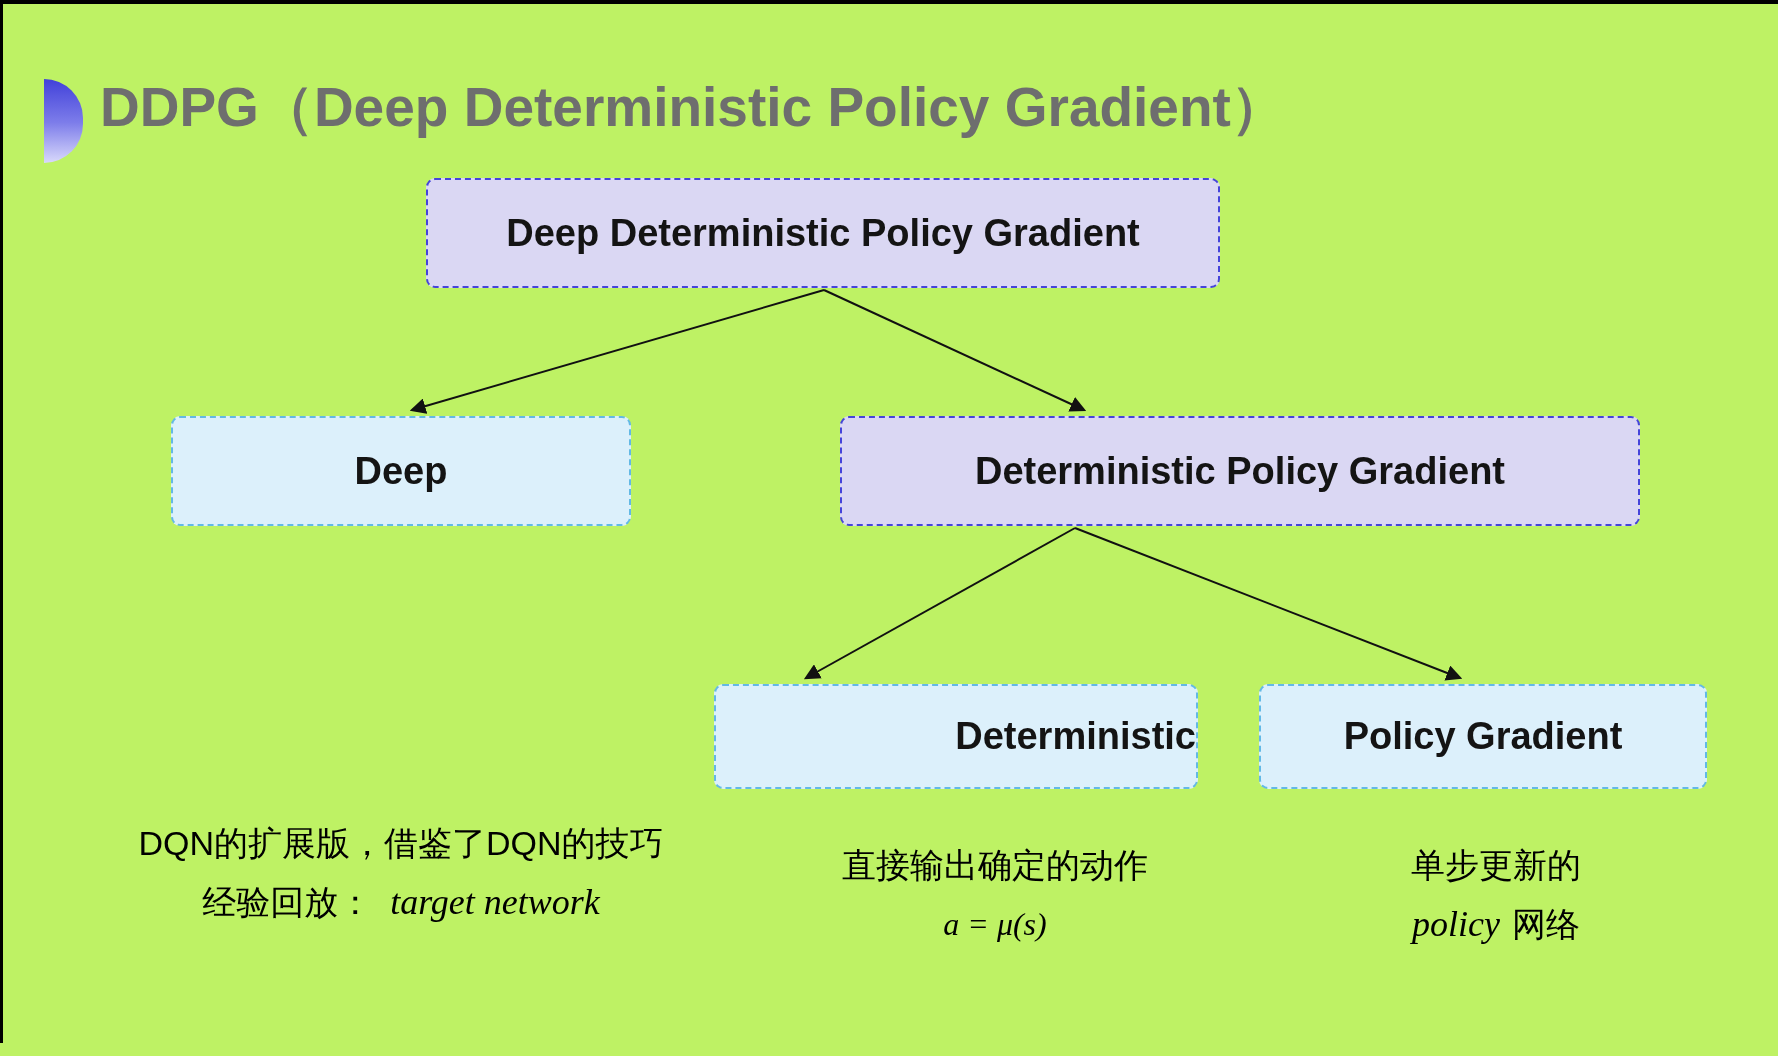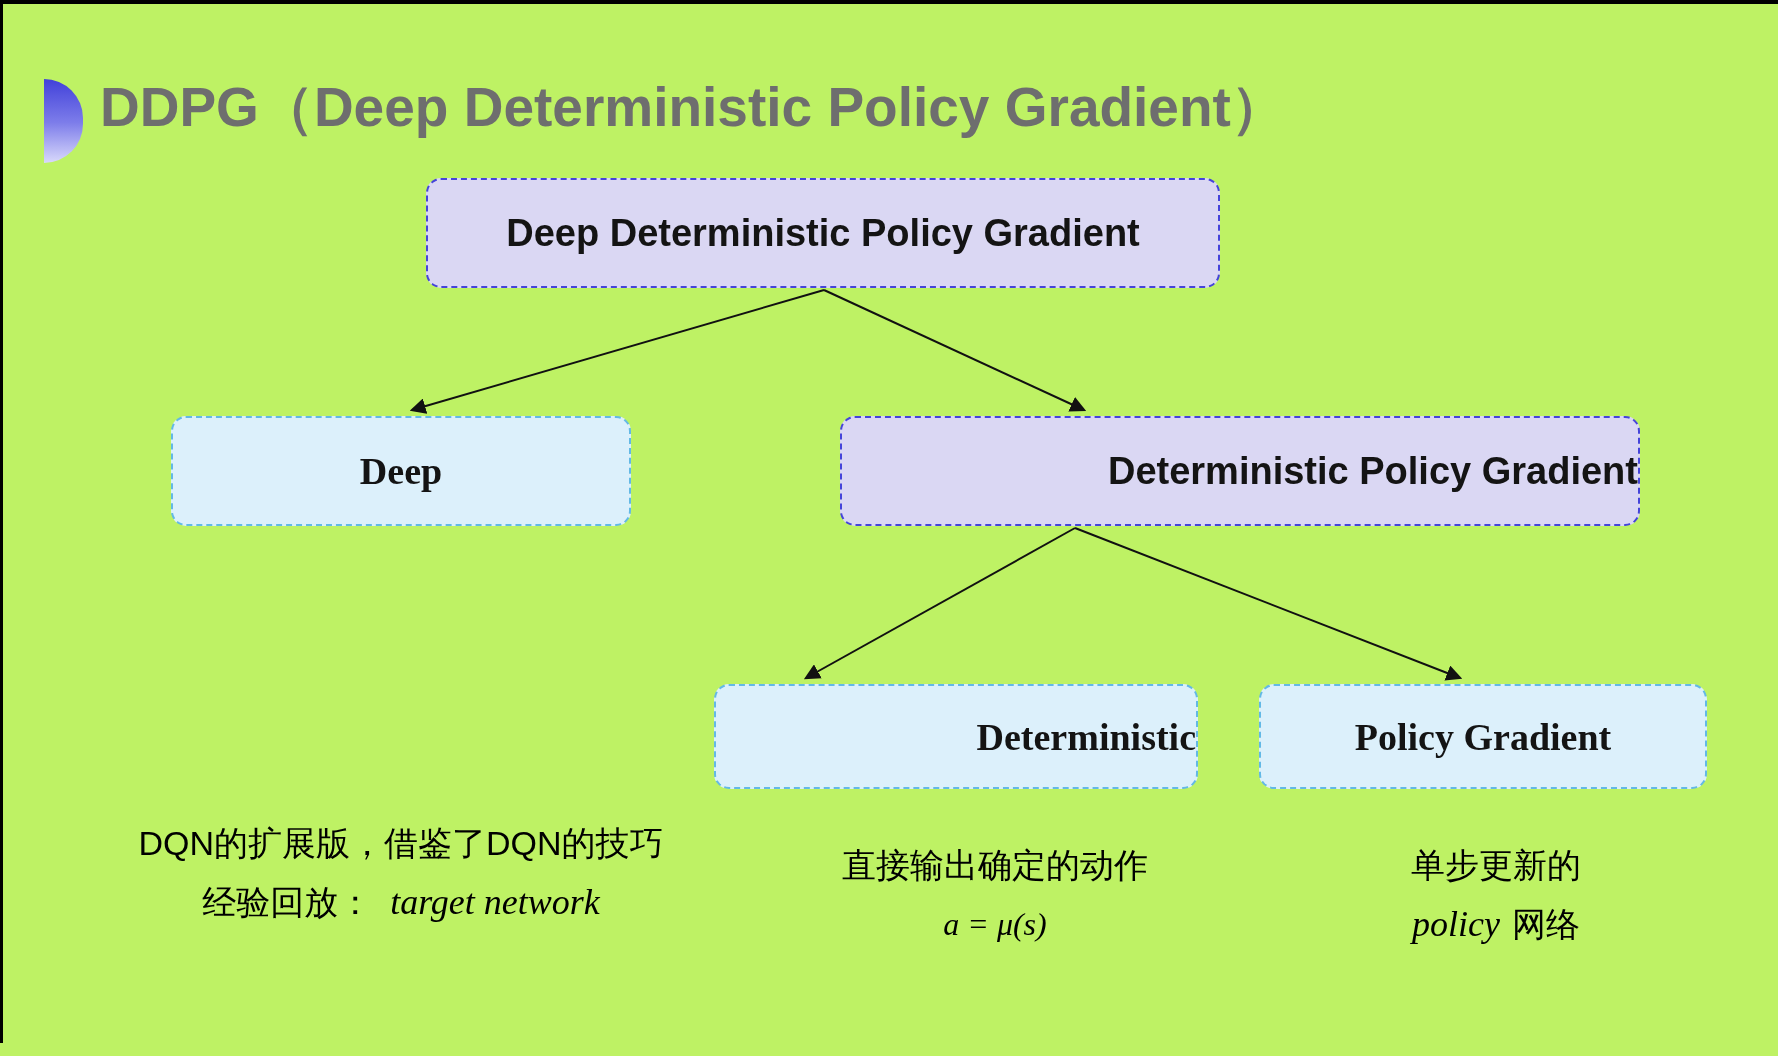--- a/index.html
+++ b/index.html
@@ -26,28 +26,28 @@
   }
   .title{
     position:absolute; left:100px; top:72px; width:1500px;
     font-size:55px; line-height:70px; font-weight:600;
     color:var(--title-gray); letter-spacing:0px; white-space:nowrap;
   }
 
   
   .node{
     position:absolute; display:flex; align-items:center; justify-content:center;
-    border-radius:15px; font-size:38px; font-weight:600; color:#141414;
+    border-radius:9px; font-size:38px; font-weight:600; color:#141414;
     text-align:center; white-space:nowrap;
   }
   .node.purple{background:var(--purple-fill); border:2.5px dashed var(--purple-border);}
-  .node.cyan{background:var(--cyan-fill); border:2px dashed var(--cyan-border);font-family:Liberation Serif, serif;}
+  .node.cyan{background:var(--cyan-fill); border:2px dashed var(--cyan-border);}
   .node-root{left:426px; top:178px; width:794px; height:110px;}
   .node-deep{left:171px; top:416px; width:460px; height:110px;}
-  .node-dpg{left:840px; top:416px; width:800px; height:110px;justify-content:flex-end;}
+  .node-dpg{left:840px; top:416px; width:800px; height:110px;}
   .node-det{left:714px; top:684px; width:484px; height:105px;justify-content:flex-end;}
   .node-pg{left:1259px; top:684px; width:448px; height:105px;}
 
   
   svg.connectors{position:absolute; left:0; top:0; width:1778px; height:1056px; pointer-events:none;}
   svg.connectors line{stroke:var(--arrow); stroke-width:2;}
 
   
   .note{
     position:absolute; transform:translateX(-50%);

